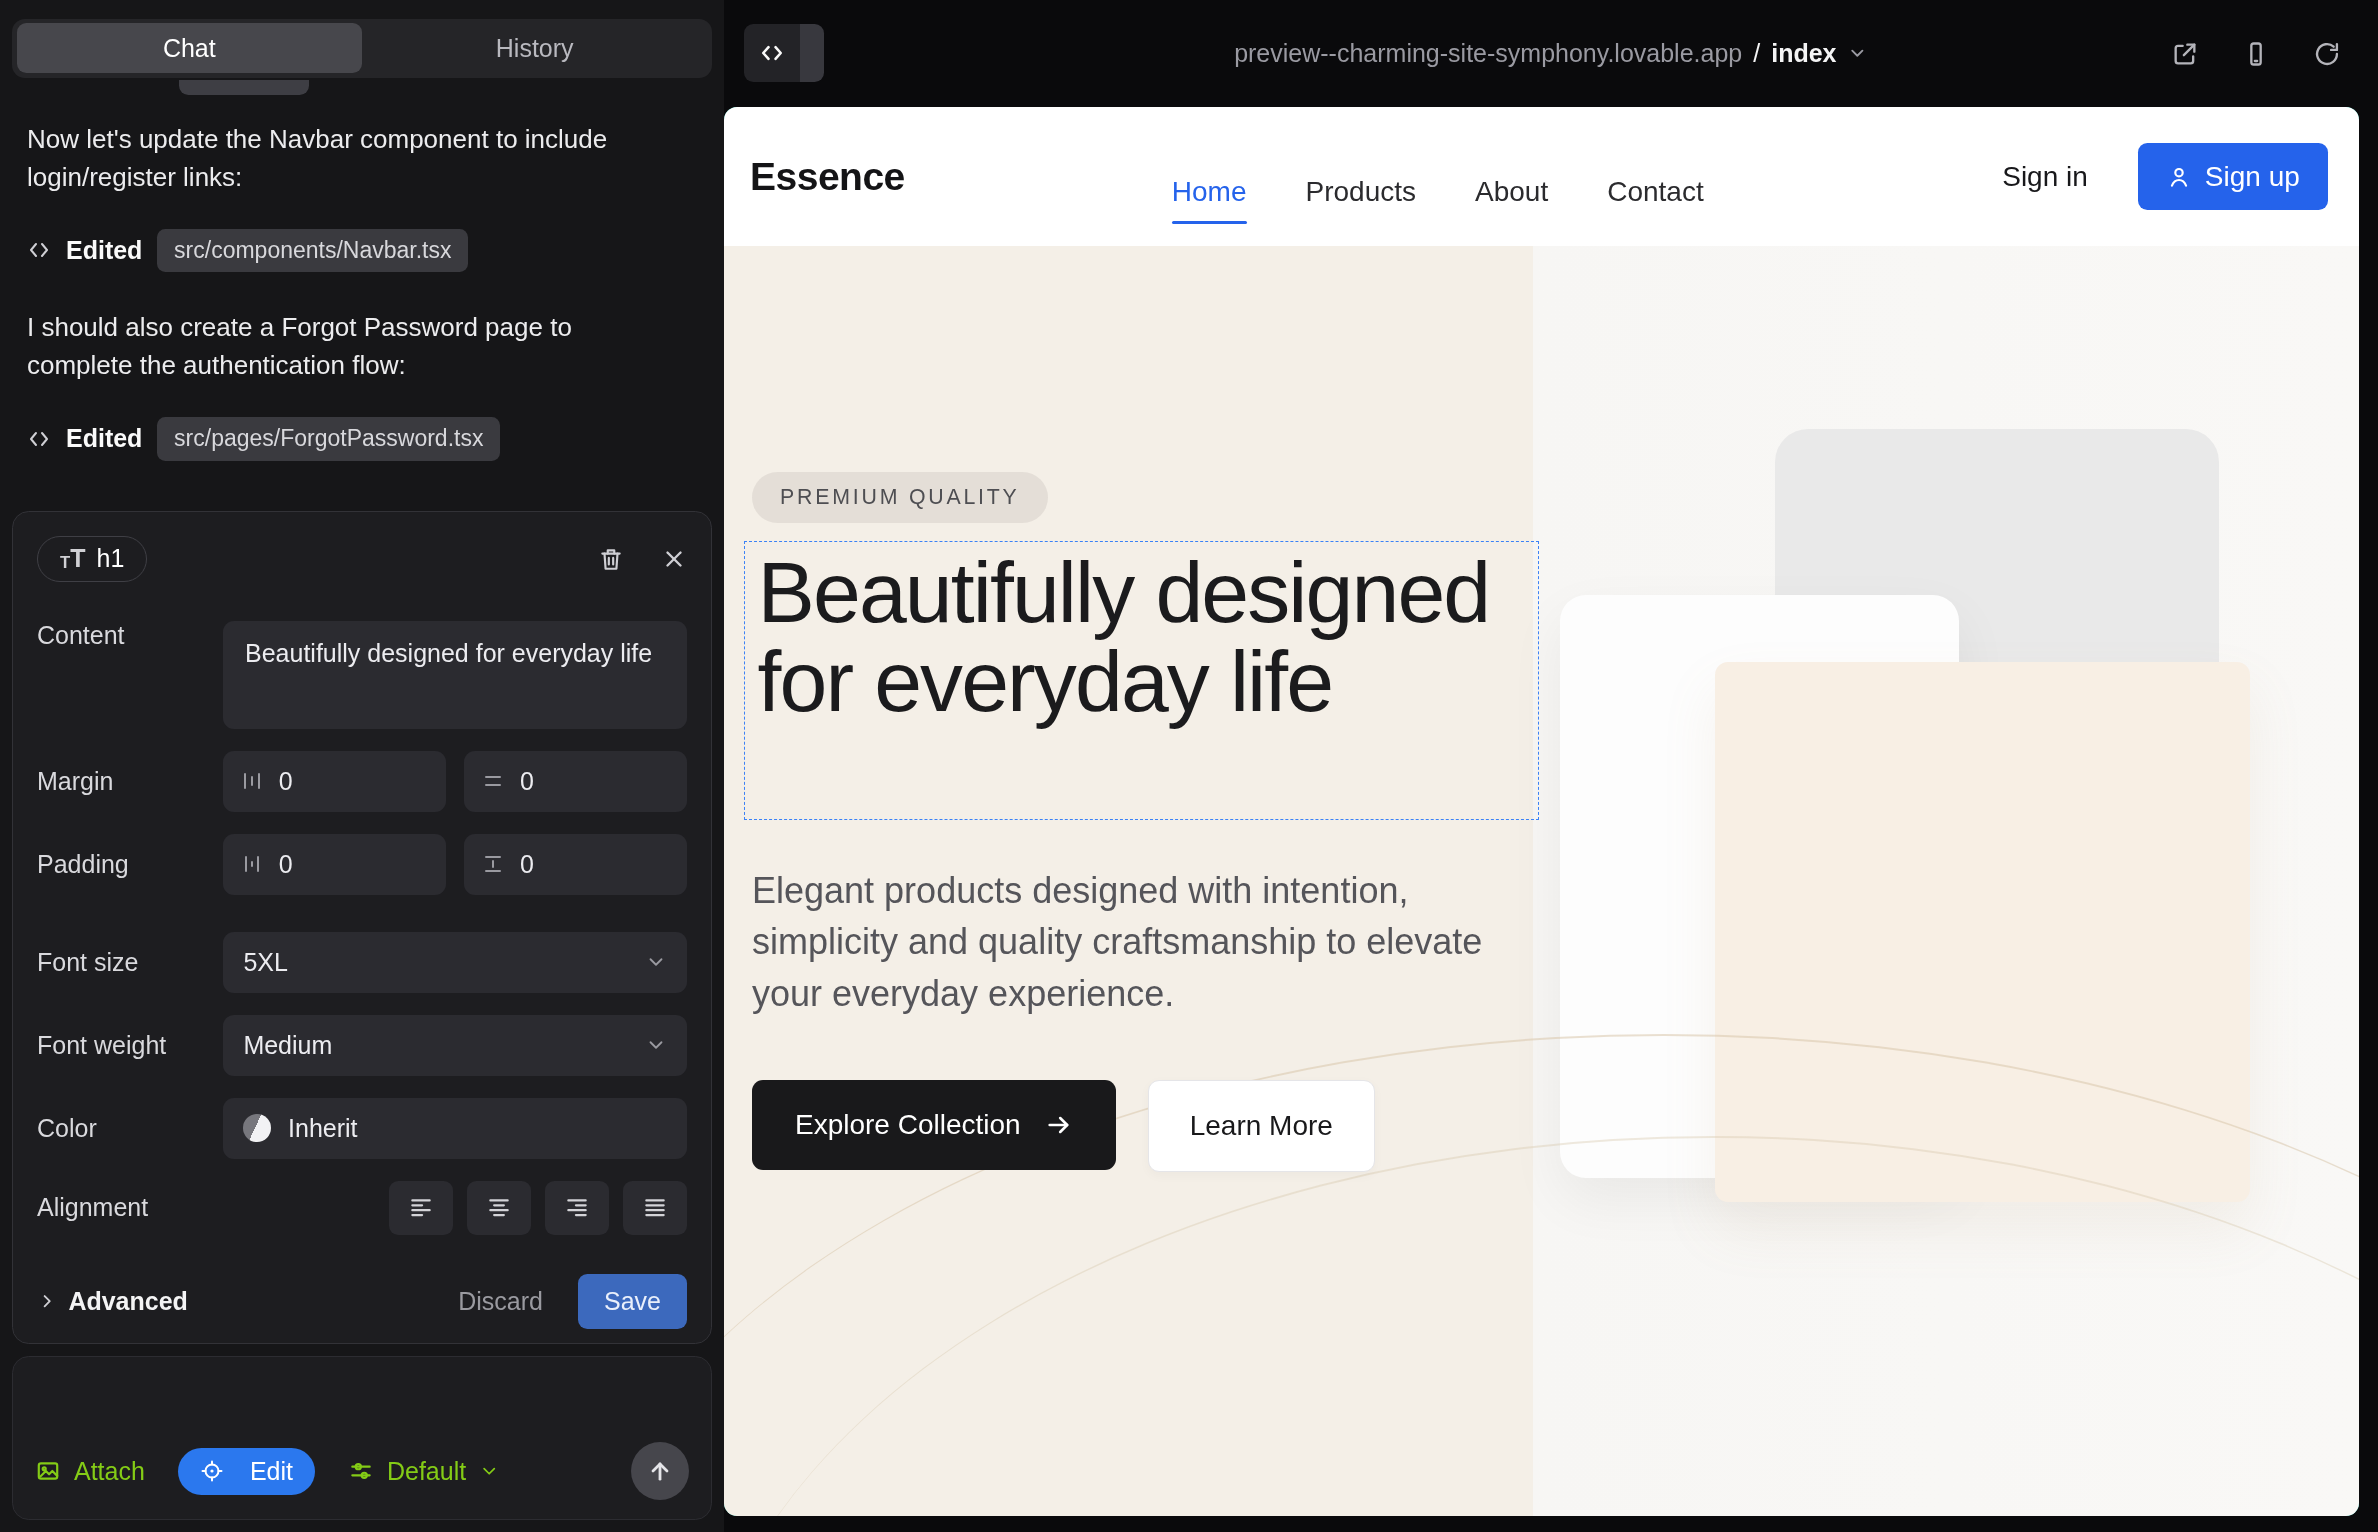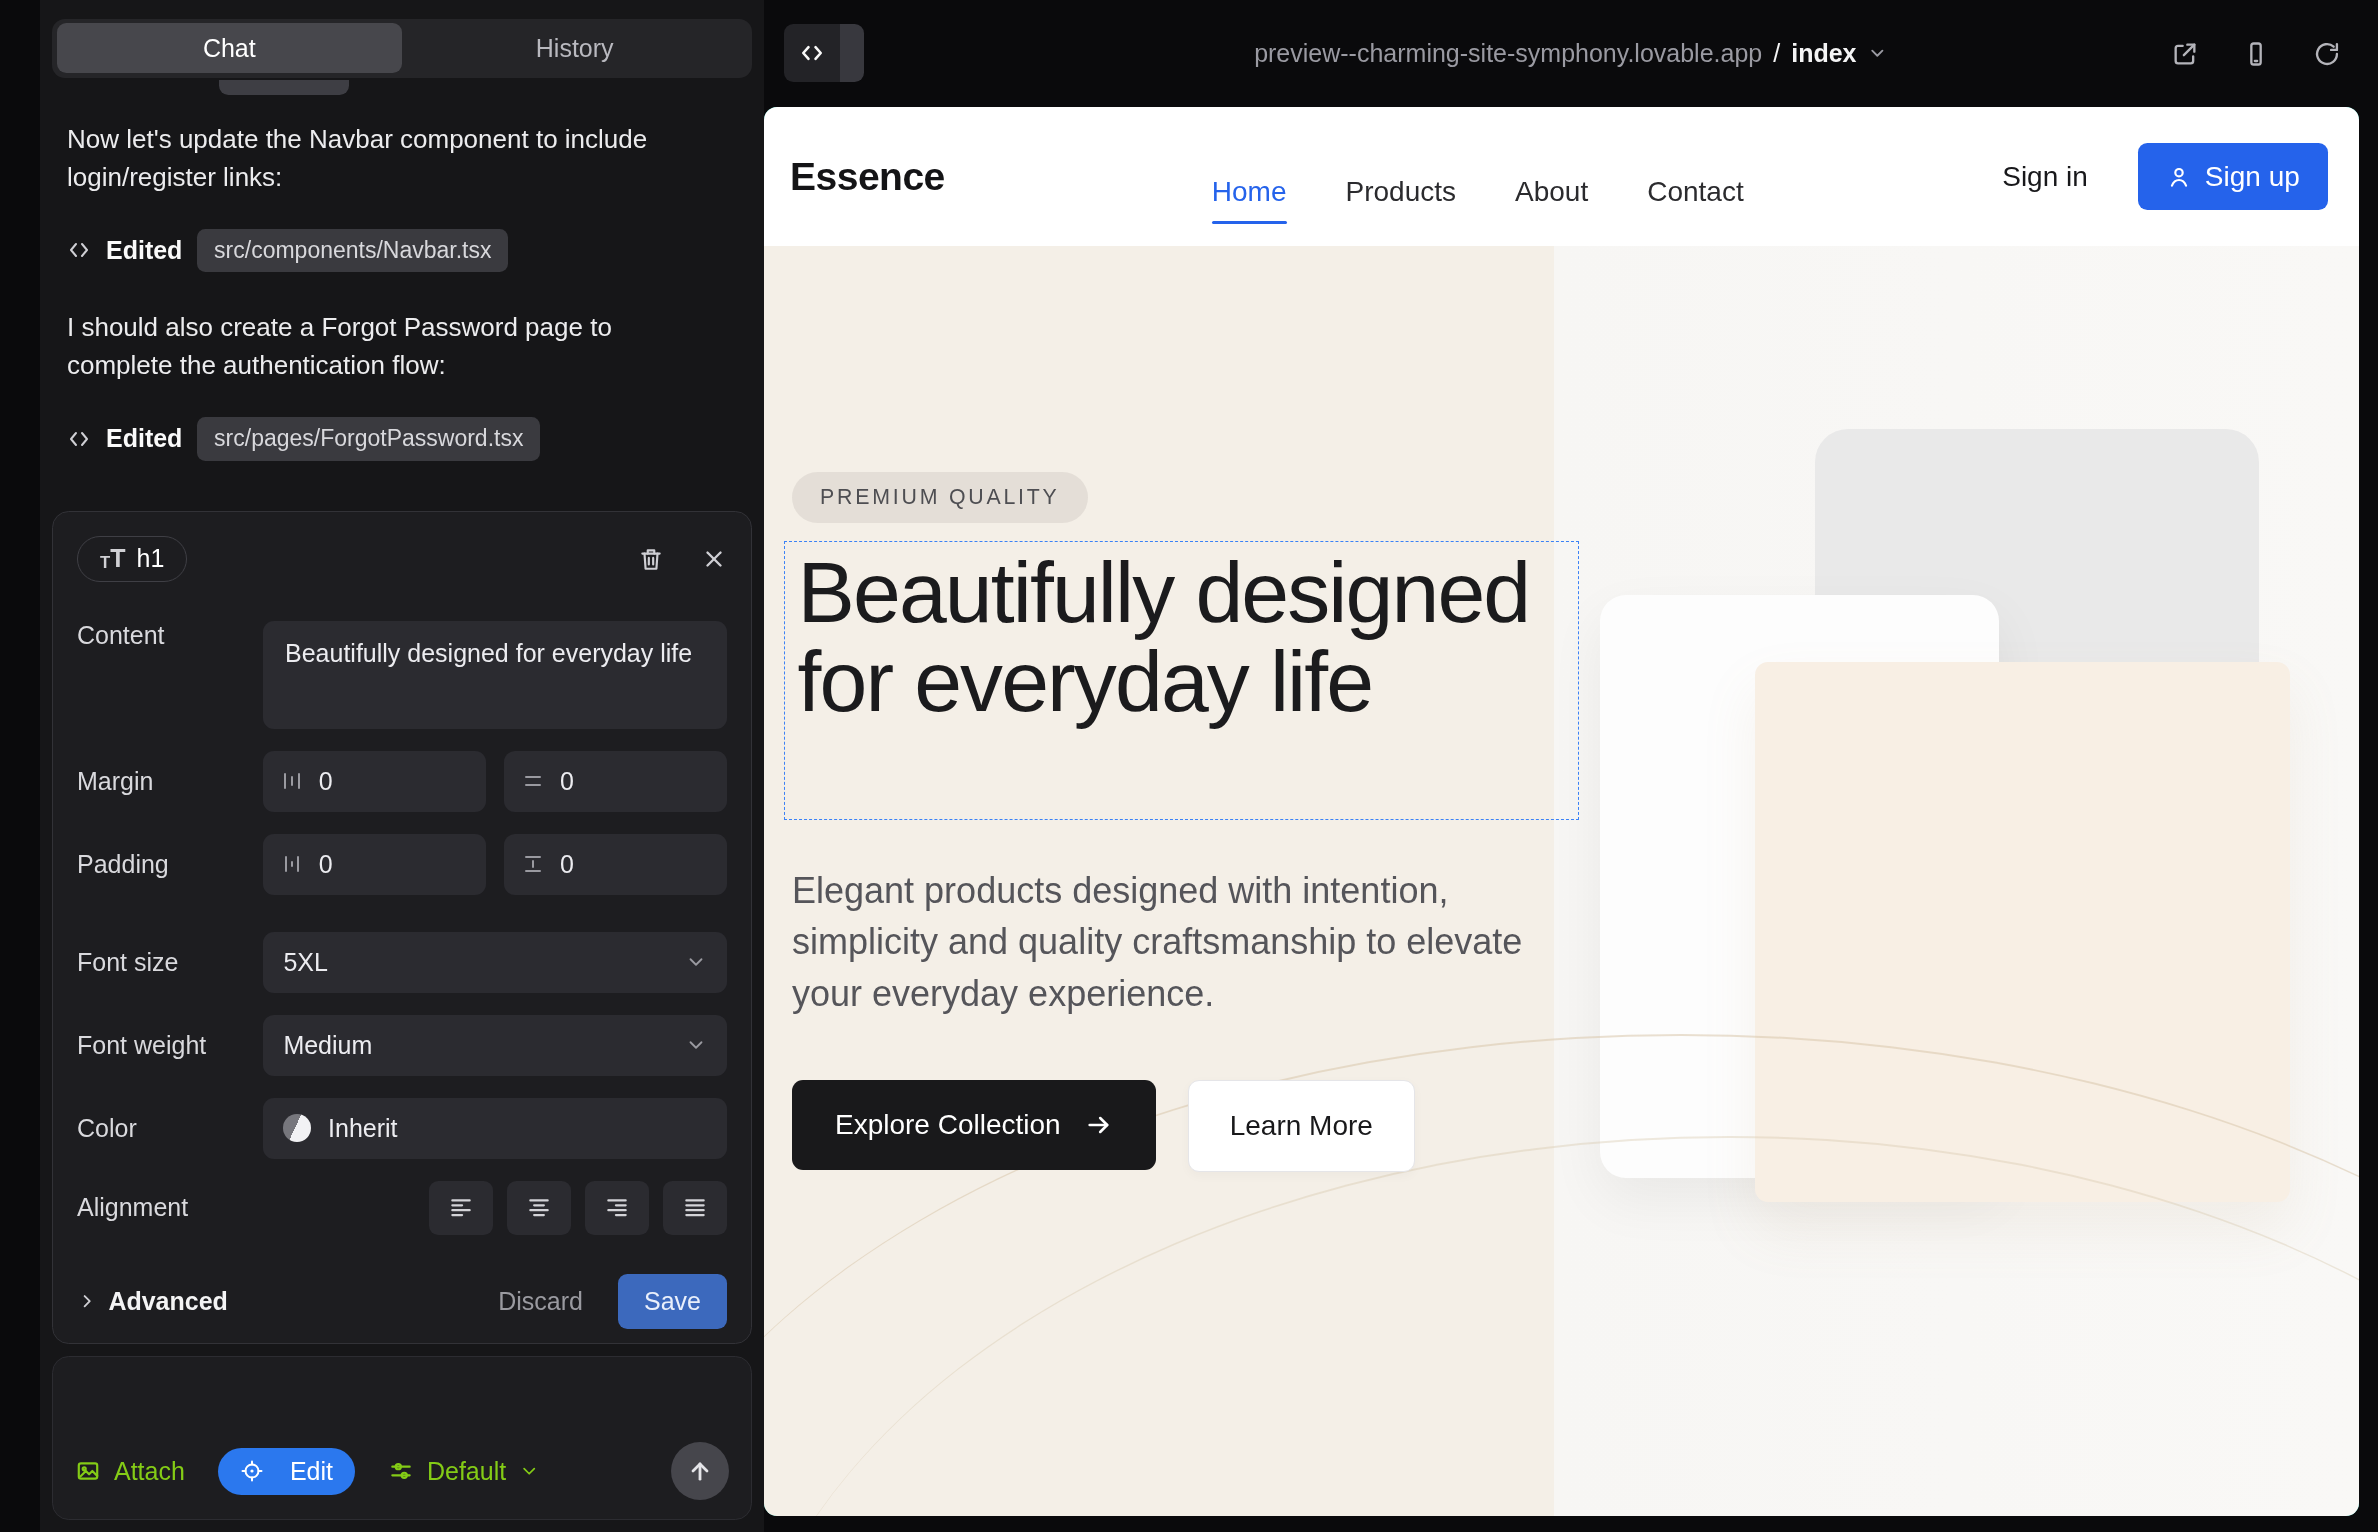--- a/index.html
+++ b/index.html
@@ -1,21 +1,21 @@
 <!DOCTYPE html>
 <html style="font-size:15px"><head>
 <meta charset="utf-8">
 <style>
   * { margin:0; padding:0; box-sizing:border-box; }
   html,body { width:2378px; height:1532px; overflow:hidden; }
   body { font-family:"Liberation Sans", sans-serif; background:#0a0a0c; display:flex; }
   svg { display:block; }
 
   
-  .left-panel { width:724px; height:100%; background:#161618; position:relative; padding:18.6px 12px 12px; flex:0 0 724px;margin-left:40px; }
+  .left-panel { width:724px; height:100%; background:#161618; position:relative; padding:18.6px 12px 12px; flex:0 0 724px; }
 
   .tabs { display:flex; background:#252528; border-radius:13px; padding:4.6px; height:59px; position:relative; z-index:2; }
   .tab { flex:1; display:flex; align-items:center; justify-content:center; font-size:25px; color:#b9b9bf; border-radius:9.3px; cursor:pointer; }
   .tab.active { background:#47474c; color:#ffffff; }
 
   .clipped-pill { position:absolute; left:179px; top:80px; width:130px; height:15px; background:#3e3e44; border-radius:0 0 9.3px 9.3px; z-index:1; }
 
   .chat-area { padding:0 15px; }
   .chat-msg { margin-top:43px; font-size:26px; line-height:1.46; color:#ececee; width:649px; }
   .edited-row { display:flex; align-items:center; gap:15px; margin-top:32px; }

